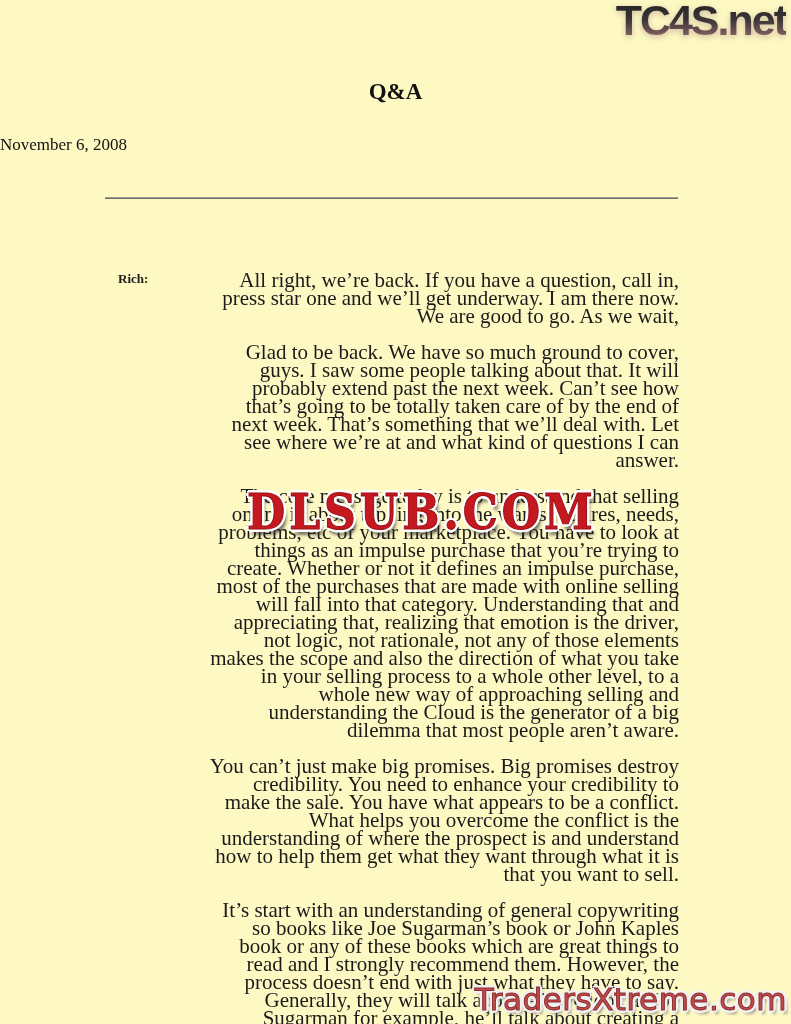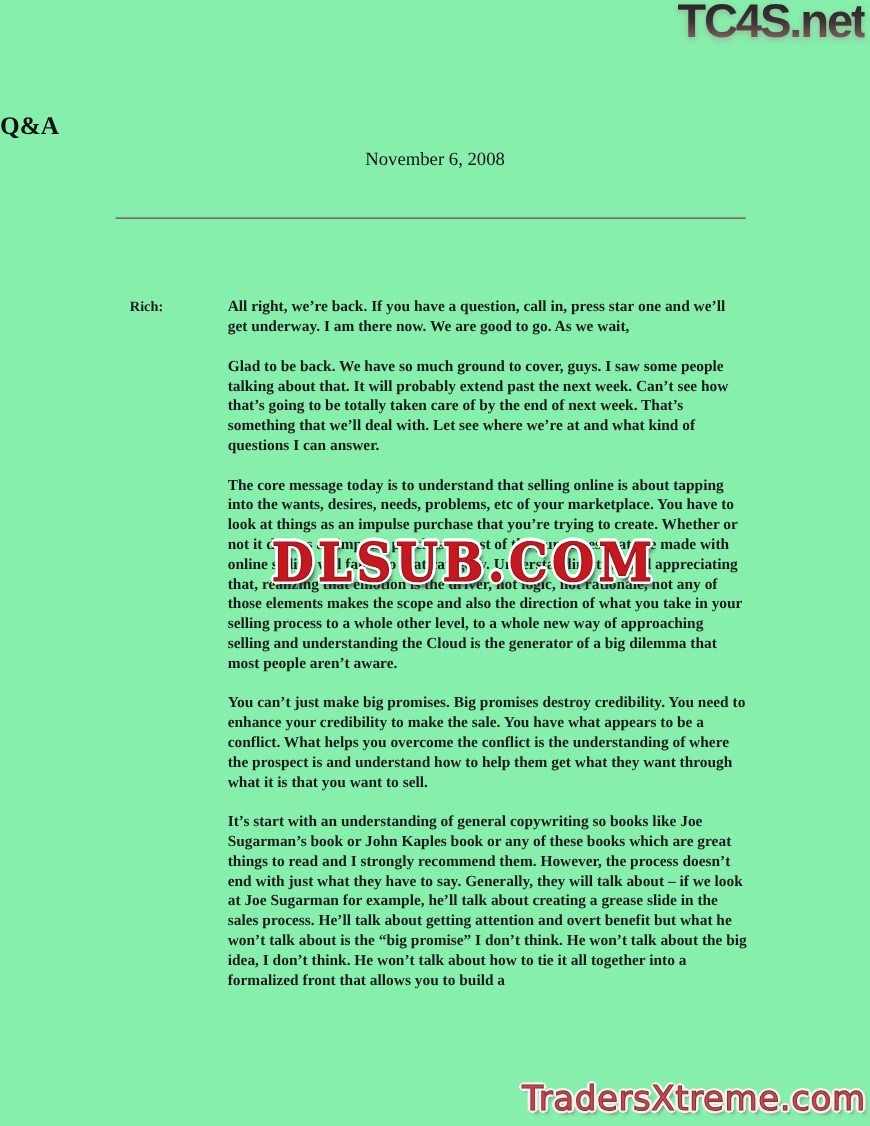--- a/index.html
+++ b/index.html
@@ -4,21 +4,21 @@
 <style>
   html, body {
     margin: 0;
     padding: 0;
     background: #ffffff;
   }
   .page {
     position: relative;
     width: 791px;
     height: 1024px;
-    background: #86efac;
+    background: #fef9c3;
     overflow: hidden;
     font-family: "Liberation Serif", serif;
   }
 
   
   .top-logo {
     position: absolute;
     top: -4px;
     right: 5px;
     font-family: "Liberation Sans", sans-serif;
@@ -28,34 +28,34 @@
     background: linear-gradient(180deg, #242424 10%, #3a3436 48%, #6d5354 72%, #97716f 90%);
     -webkit-background-clip: text;
     background-clip: text;
     color: transparent;
     filter: drop-shadow(0 2px 3px rgba(160,130,130,0.55));
   }
 
   
   .title {
     position: absolute;
-    top: 102px;
+    top: 79px;
     left: 0;
     width: 100%;
-    text-align: left;
+    text-align: center;
     font-size: 23px;
     font-weight: bold;
     color: #111;
   }
   .date {
     position: absolute;
     top: 135px;
     left: 0;
     width: 100%;
-    text-align: center;
+    text-align: left;
     font-size: 17px;
     color: #111;
   }
 
   
   .rule {
     position: absolute;
     top: 197px;
     left: 105px;
     width: 573px;
@@ -78,25 +78,24 @@
     font-size: 13px;
     font-weight: bold;
     color: #1b1b1b;
   }
   .paras {
     margin-left: 89px;
     width: 472px;
   }
   .paras p {
     margin: 0 0 18px 0;
-    font-size: 14px;
+    font-size: 21px;
     line-height: 18px;
     color: #1b1b1b;
-    text-align: left;
-    font-weight: bold;
+    text-align: right;
   }
 
   
   .wm-center {
     position: absolute;
     top: 484px;
     left: 247px;
     font-family: "DejaVu Serif", serif;
     font-weight: bold;
     font-size: 44px;

